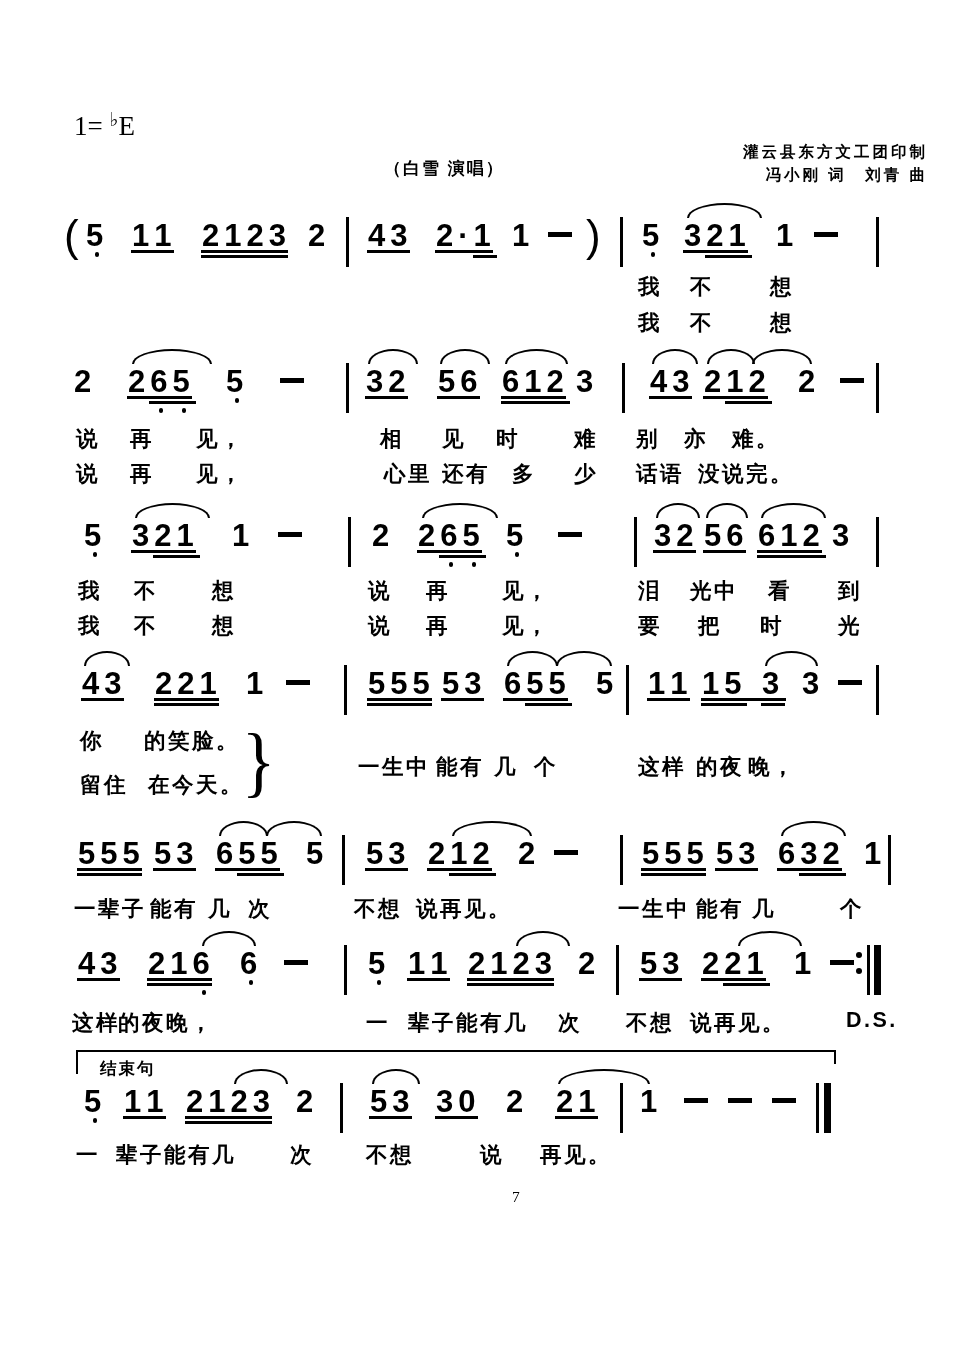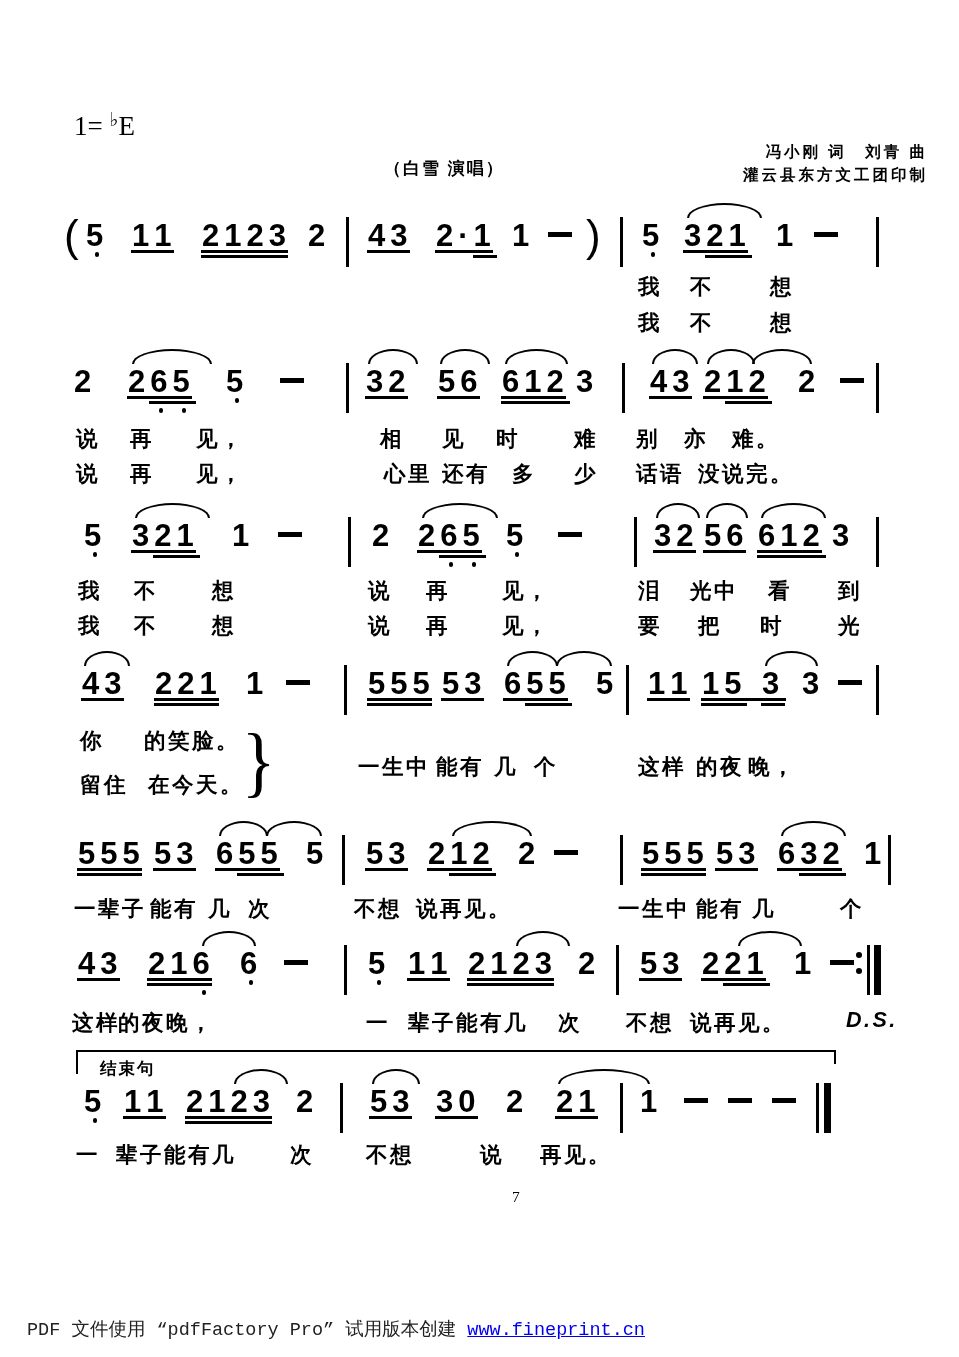--- a/index.html
+++ b/index.html
@@ -42,22 +42,22 @@
 </head>
 <body>
 
 <div class="page">
 
   <div class="keysig"><span>1= </span><span class="flat">♭</span><span>E</span></div>
 
   <div class="subtitle">（白雪 演唱）</div>
 
   <div class="credits">
+    <div>灌云县东方文工团印制</div>
     <div>冯小刚 词　刘青 曲</div>
-    <div>灌云县东方文工团印制</div>
   </div>
 
   <div id="score">
       <div class="paren" style="left: 64px; top: 213px;">(</div>
       <div class="note-group" style="left: 86px; top: 220px;"><span class="note-ch">5</span></div>
       <div class="odot" style="left: 94.7px; top: 252px;"></div>
       <div class="note-group" style="left: 132px; top: 220px;"><span class="note-ch">1</span><span class="note-ch">1</span></div>
       <div class="beam" style="left: 131px; top: 250px; width: 43px;"></div>
       <div class="note-group" style="left: 202px; top: 220px;"><span class="note-ch">2</span><span class="note-ch">1</span><span class="note-ch">2</span><span class="note-ch">3</span></div>
       <div class="beam" style="left: 201px; top: 250px; width: 87px;"></div>
@@ -315,21 +315,21 @@
       <div class="arc" style="left: 202px; top: 931px; width: 54px;"></div>
       <div class="arc" style="left: 516px; top: 931px; width: 54px;"></div>
       <div class="arc" style="left: 738px; top: 931px; width: 64px;"></div>
       <div class="lyric" style="left: 72px; top: 1008px;">这样</div>
       <div class="lyric" style="left: 118px; top: 1008px;">的夜晚，</div>
       <div class="lyric" style="left: 366px; top: 1008px;">一</div>
       <div class="lyric" style="left: 408px; top: 1008px;">辈子能有几</div>
       <div class="lyric" style="left: 558px; top: 1008px;">次</div>
       <div class="lyric" style="left: 626px; top: 1008px;">不想</div>
       <div class="lyric" style="left: 690px; top: 1008px;">说再见。</div>
-      <div class="lyric" style="left: 846px; top: 1008px; font-style: italic;">D.S.</div>
+      <div class="lyric" style="left: 846px; top: 1008px;">D.S.</div>
       <div class="note-group" style="left: 84px; top: 1086px;"><span class="note-ch">5</span></div>
       <div class="odot" style="left: 92.7px; top: 1118px;"></div>
       <div class="note-group" style="left: 124px; top: 1086px;"><span class="note-ch">1</span><span class="note-ch">1</span></div>
       <div class="beam" style="left: 123px; top: 1116px; width: 43px;"></div>
       <div class="note-group" style="left: 186px; top: 1086px;"><span class="note-ch">2</span><span class="note-ch">1</span><span class="note-ch">2</span><span class="note-ch">3</span></div>
       <div class="beam" style="left: 185px; top: 1116px; width: 87px;"></div>
       <div class="beam" style="left: 185px; top: 1121px; width: 87px;"></div>
       <div class="note-group" style="left: 296px; top: 1086px;"><span class="note-ch">2</span></div>
       <div class="barline" style="left: 340px; top: 1083px;"></div>
       <div class="note-group" style="left: 370px; top: 1086px;"><span class="note-ch">5</span><span class="note-ch">3</span></div>
@@ -357,15 +357,14 @@
       <div class="lyric" style="left: 540px; top: 1140px;">再见。</div>
       <div class="brace" style="left: 240px; top: 720px;">}</div>
       <div class="hline" style="left: 76px; top: 1050px; width: 760px;"></div>
       <div class="vline" style="left: 76px; top: 1050px; height: 24px;"></div>
       <div class="vline" style="left: 834px; top: 1050px; height: 14px;"></div>
       <div class="bracket-label" style="left: 100px; top: 1058px;">结束句</div>
     </div>
 
   <div class="pagenum">7</div>
 
-  <div class="footer" style="color: rgb(34, 34, 34);"><span>PDF 文件使用 “pdfFactory Pro” 试用版本创建 </span><a href="#" style="color: rgb(0, 0, 238);">www.fineprint.cn</a></div>
 
 </div>
 
 </body></html>

